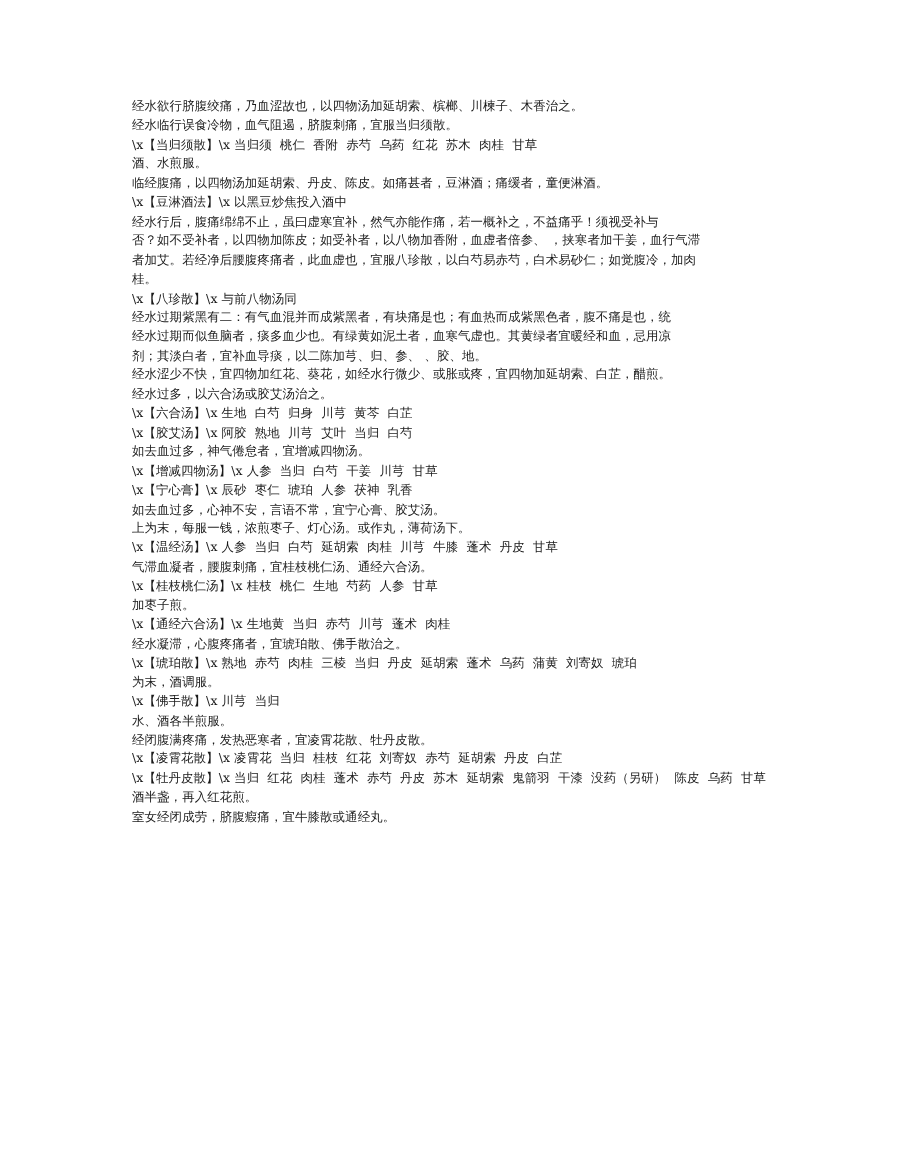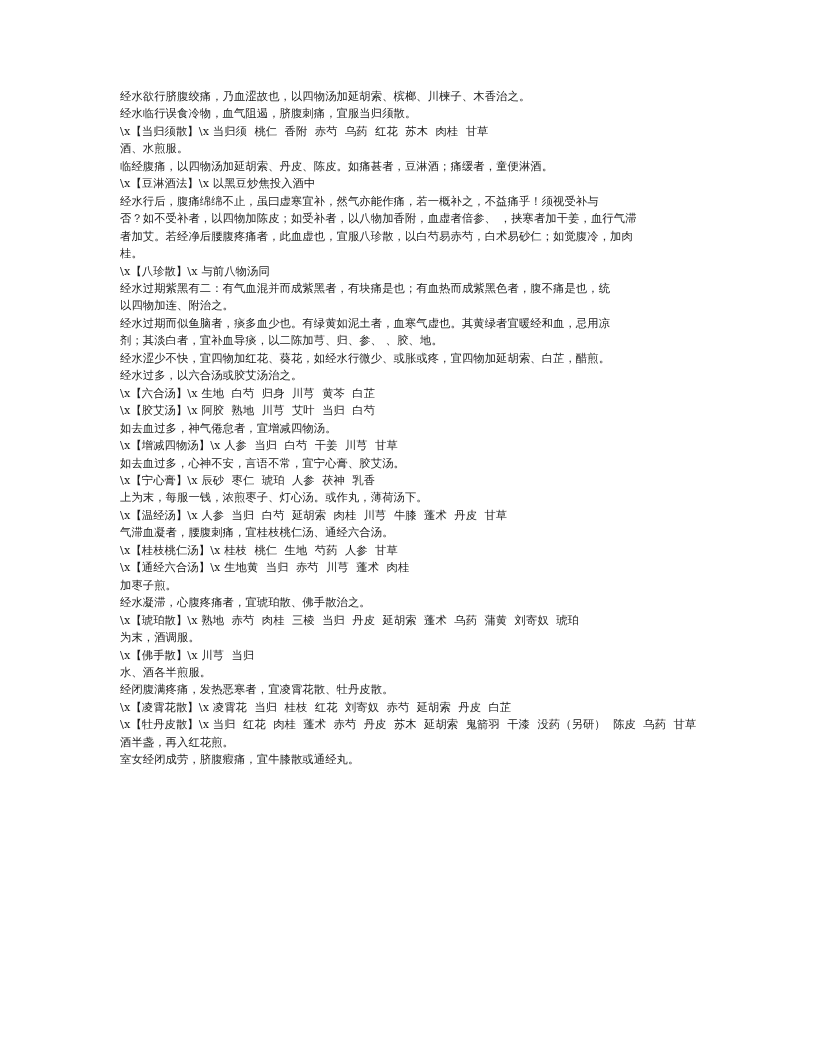--- a/index.html
+++ b/index.html
@@ -48,37 +48,36 @@
       <p class="doc-line">\x【当归须散】\x 当归须  桃仁  香附  赤芍  乌药  红花  苏木  肉桂  甘草</p>
       <p class="doc-line">酒、水煎服。</p>
       <p class="doc-line">临经腹痛，以四物汤加延胡索、丹皮、陈皮。如痛甚者，豆淋酒；痛缓者，童便淋酒。</p>
       <p class="doc-line">\x【豆淋酒法】\x 以黑豆炒焦投入酒中</p>
       <p class="doc-line">经水行后，腹痛绵绵不止，虽曰虚寒宜补，然气亦能作痛，若一概补之，不益痛乎！须视受补与</p>
       <p class="doc-line">否？如不受补者，以四物加陈皮；如受补者，以八物加香附，血虚者倍参、 ，挟寒者加干姜，血行气滞</p>
       <p class="doc-line">者加艾。若经净后腰腹疼痛者，此血虚也，宜服八珍散，以白芍易赤芍，白术易砂仁；如觉腹冷，加肉</p>
       <p class="doc-line">桂。</p>
       <p class="doc-line">\x【八珍散】\x 与前八物汤同</p>
       <p class="doc-line">经水过期紫黑有二：有气血混并而成紫黑者，有块痛是也；有血热而成紫黑色者，腹不痛是也，统</p>
-      <p class="doc-line">以四物加连、附治之。</p>
       <p class="doc-line">经水过期而似鱼脑者，痰多血少也。有绿黄如泥土者，血寒气虚也。其黄绿者宜暖经和血，忌用凉</p>
       <p class="doc-line">剂；其淡白者，宜补血导痰，以二陈加芎、归、参、 、胶、地。</p>
       <p class="doc-line">经水涩少不快，宜四物加红花、葵花，如经水行微少、或胀或疼，宜四物加延胡索、白芷，醋煎。</p>
       <p class="doc-line">经水过多，以六合汤或胶艾汤治之。</p>
       <p class="doc-line">\x【六合汤】\x 生地  白芍  归身  川芎  黄芩  白芷</p>
       <p class="doc-line">\x【胶艾汤】\x 阿胶  熟地  川芎  艾叶  当归  白芍</p>
       <p class="doc-line">如去血过多，神气倦怠者，宜增减四物汤。</p>
       <p class="doc-line">\x【增减四物汤】\x 人参  当归  白芍  干姜  川芎  甘草</p>
+      <p class="doc-line">\x【宁心膏】\x 辰砂  枣仁  琥珀  人参  茯神  乳香</p>
       <p class="doc-line">如去血过多，心神不安，言语不常，宜宁心膏、胶艾汤。</p>
-      <p class="doc-line">\x【宁心膏】\x 辰砂  枣仁  琥珀  人参  茯神  乳香</p>
       <p class="doc-line">上为末，每服一钱，浓煎枣子、灯心汤。或作丸，薄荷汤下。</p>
       <p class="doc-line">\x【温经汤】\x 人参  当归  白芍  延胡索  肉桂  川芎  牛膝  蓬术  丹皮  甘草</p>
       <p class="doc-line">气滞血凝者，腰腹刺痛，宜桂枝桃仁汤、通经六合汤。</p>
       <p class="doc-line">\x【桂枝桃仁汤】\x 桂枝  桃仁  生地  芍药  人参  甘草</p>
+      <p class="doc-line">加枣子煎。</p>
       <p class="doc-line">\x【通经六合汤】\x 生地黄  当归  赤芍  川芎  蓬术  肉桂</p>
-      <p class="doc-line">加枣子煎。</p>
       <p class="doc-line">经水凝滞，心腹疼痛者，宜琥珀散、佛手散治之。</p>
       <p class="doc-line">\x【琥珀散】\x 熟地  赤芍  肉桂  三棱  当归  丹皮  延胡索  蓬术  乌药  蒲黄  刘寄奴  琥珀</p>
       <p class="doc-line">为末，酒调服。</p>
       <p class="doc-line">\x【佛手散】\x 川芎  当归</p>
       <p class="doc-line">水、酒各半煎服。</p>
       <p class="doc-line">经闭腹满疼痛，发热恶寒者，宜凌霄花散、牡丹皮散。</p>
       <p class="doc-line">\x【凌霄花散】\x 凌霄花  当归  桂枝  红花  刘寄奴  赤芍  延胡索  丹皮  白芷</p>
       <p class="doc-line">\x【牡丹皮散】\x 当归  红花  肉桂  蓬术  赤芍  丹皮  苏木  延胡索  鬼箭羽  干漆  没药（另研）  陈皮  乌药  甘草</p>
       <p class="doc-line">酒半盏，再入红花煎。</p>
       <p class="doc-line">室女经闭成劳，脐腹瘕痛，宜牛膝散或通经丸。</p>

